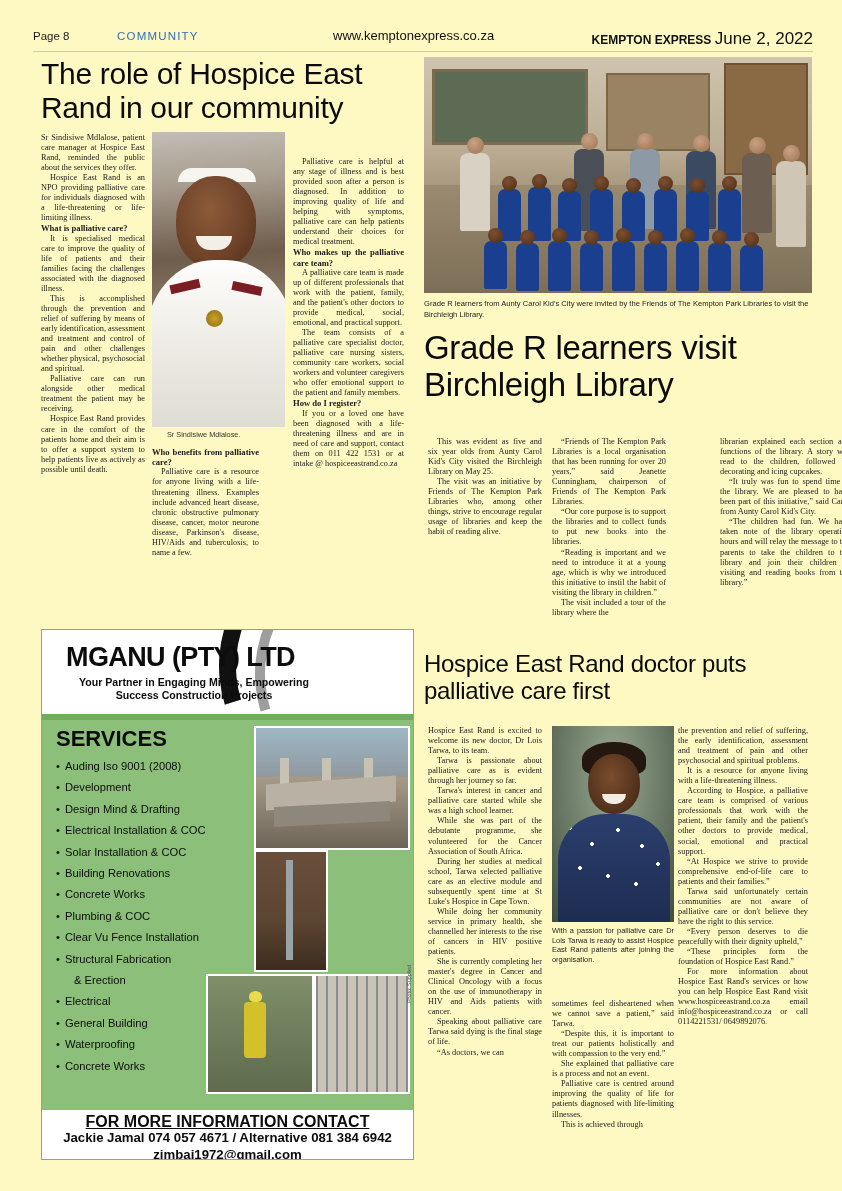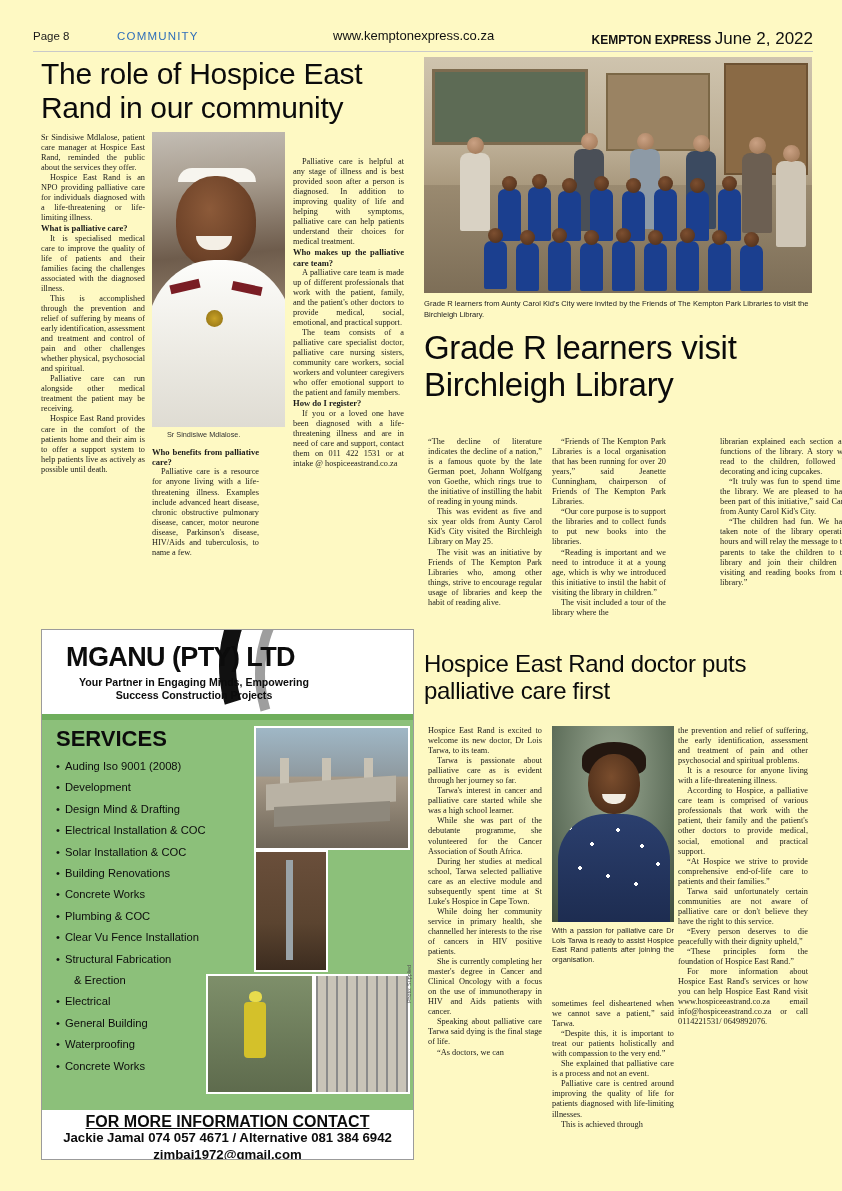--- a/index.html
+++ b/index.html
@@ -306,21 +306,20 @@
     <div class="kid" style="left:220px;top:186px;height:48px;"></div>
     <div class="kid" style="left:252px;top:184px;height:50px;"></div>
     <div class="kid" style="left:284px;top:186px;height:48px;"></div>
     <div class="kid" style="left:316px;top:188px;height:46px;"></div>
   </div>
   <div class="cap2">Grade R learners from Aunty Carol Kid's City were invited by the Friends of The Kempton Park Libraries to visit the Birchleigh Library.</div>
 
   <div class="hl a2-head">Grade R learners visit Birchleigh Library</div>
 
   <div class="body-col a2-c1">
-    <p class="noind">“The decline of literature indicates the decline of a nation,” is a famous quote by the late German poet, Johann Wolfgang von Goethe, which rings true to the initiative of instilling the habit of reading in young minds.</p>
     <p>This was evident as five and six year olds from Aunty Carol Kid's City visited the Birchleigh Library on May 25.</p>
     <p>The visit was an initiative by Friends of The Kempton Park Libraries who, among other things, strive to encourage regular usage of libraries and keep the habit of reading alive.</p>
   </div>
   <div class="body-col a2-c2">
     <p>“Friends of The Kempton Park Libraries is a local organisation that has been running for over 20 years,” said Jeanette Cunningham, chairperson of Friends of The Kempton Park Libraries.</p>
     <p>“Our core purpose is to support the libraries and to collect funds to put new books into the libraries.</p>
     <p>“Reading is important and we need to introduce it at a young age, which is why we introduced this initiative to instil the habit of visiting the library in children.”</p>
     <p>The visit included a tour of the library where the</p>
   </div>
   <div class="body-col a2-c3">

